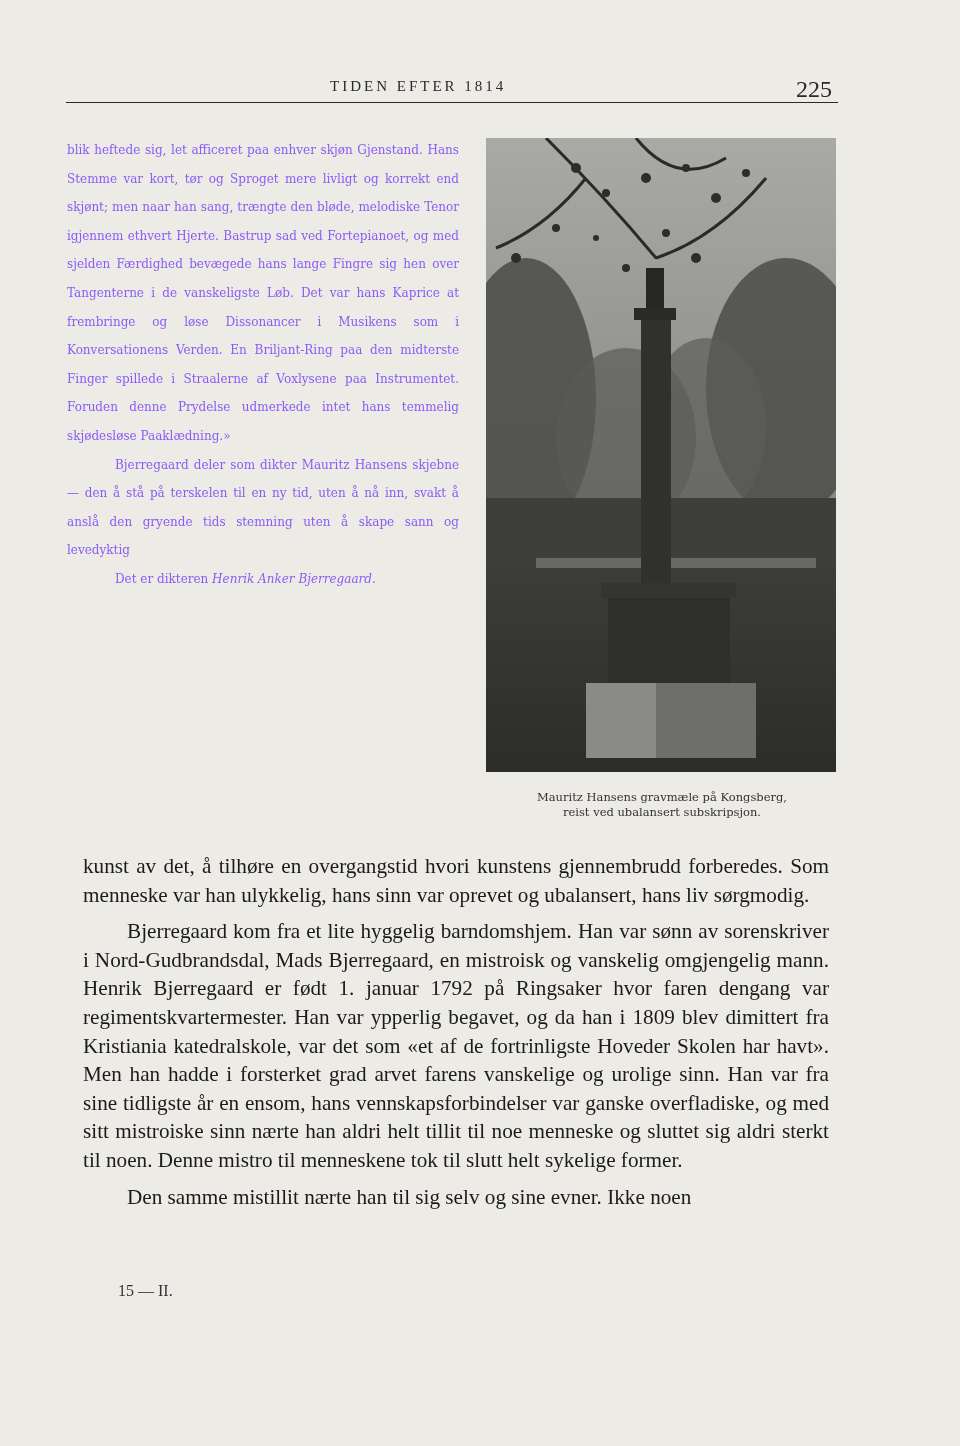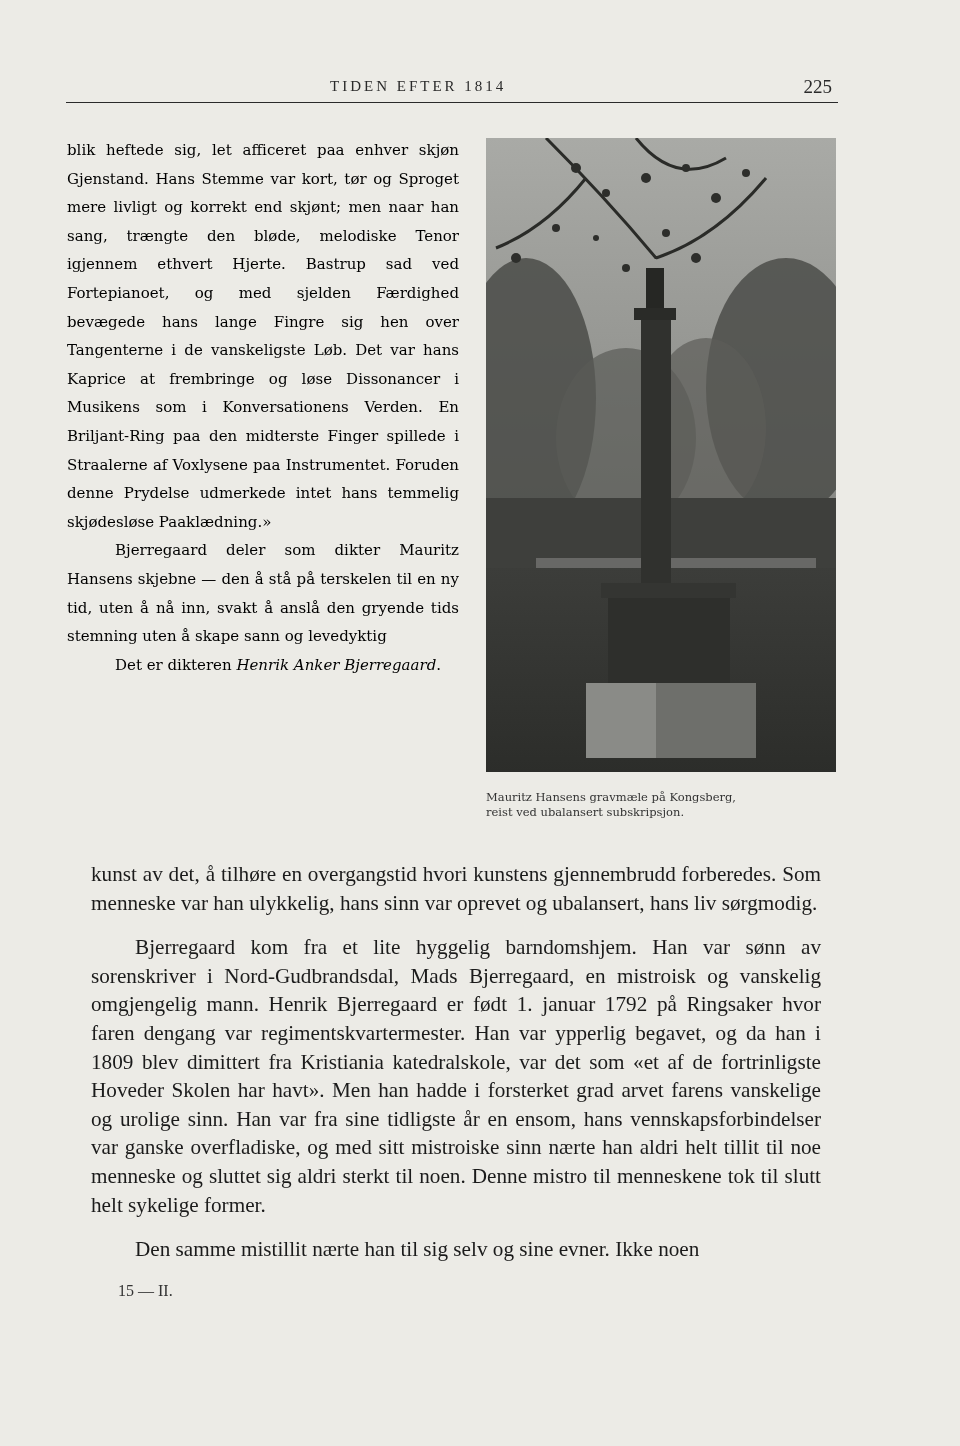--- a/index.html
+++ b/index.html
@@ -16,52 +16,52 @@
       border-bottom: 1.5px solid #2a2a2a;
     }
     .running-title {
       position: absolute; left: 264px; top: 2px;
       font-family: "Liberation Serif", serif;
       font-size: 15px; letter-spacing: 3px; color: #2a2a2a;
     }
     .page-number {
       position: absolute; right: 6px; top: 0px;
       font-family: "Liberation Serif", serif;
-      font-size: 19px; color: #2a2a2a;
+      font-size: 24px; color: #2a2a2a;
     }
     .col-text {
       position: absolute; left: 67px; top: 136px; width: 392px;
       font-family: "DejaVu Serif", serif;
-      font-size: 15px; line-height: 28.6px;
+      font-size: 12px; line-height: 28.6px;
       text-align: justify;
-      color: #000000;
+      color: #8b5cf6;
     }
     .col-text p { margin: 0; }
     .col-text .indent { text-indent: 48px; }
     .col-text em { font-style: italic; }
     .figure {
       position: absolute; left: 486px; top: 138px; width: 350px; height: 634px;
       background: #3a3b38;
       overflow: hidden;
     }
     .figure svg { display: block; }
     .caption {
       position: absolute; left: 486px; top: 790px; width: 352px;
       font-family: "DejaVu Serif", serif;
-      font-size: 11.5px; line-height: 15px; text-align: left;
+      font-size: 11.5px; line-height: 15px; text-align: center;
       color: #333;
     }
     .full-text {
       position: absolute; left: 75px; top: 844px; width: 762px;
       font-family: "Liberation Serif", serif;
       font-size: 21.2px; line-height: 28.6px;
       text-align: justify;
       color: #1b1b1b;
     }
-    .full-text p { margin: 16px; }
+    .full-text p { margin: 8px; }
     .full-text .indent { text-indent: 44px; }
     .signature {
       position: absolute; left: 118px; top: 1282px;
       font-family: "Liberation Serif", serif;
       font-size: 16px; color: #333;
     }
   </style>
 </head>
 <body>
 

